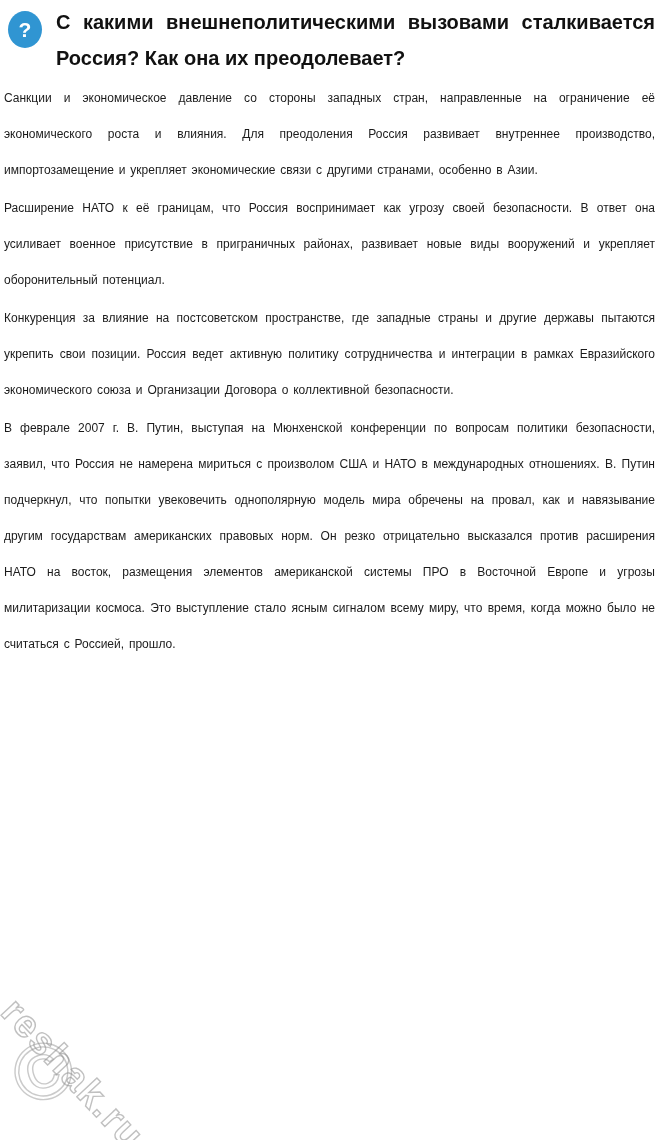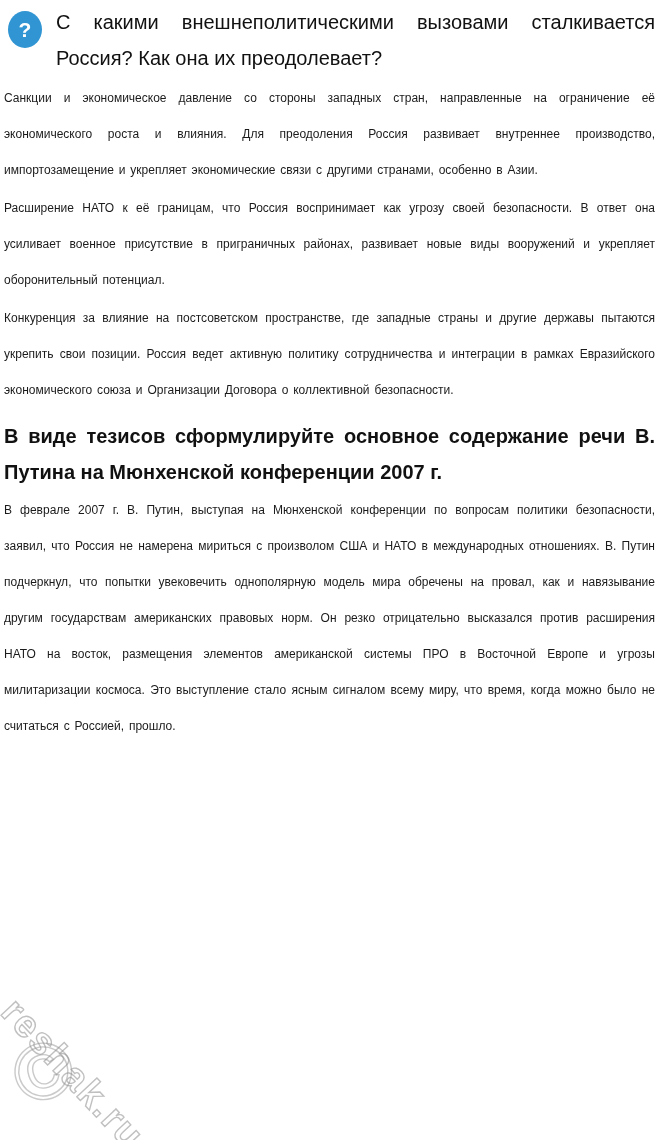--- a/index.html
+++ b/index.html
@@ -34,21 +34,21 @@
     background: #3095d2;
     color: #ffffff;
     font-weight: 700;
     font-size: 21px;
     display: flex;
     align-items: center;
     justify-content: center;
   }
   .q-text {
     flex: 1;
-    font-weight: normal;
+    font-weight: bold;
     font-size: 20px;
     line-height: 36px;
     text-align: justify;
     color: #111111;
   }
 
   .para {
     font-size: 12px;
     line-height: 36px;
     text-align: justify;
@@ -110,21 +110,20 @@
     </div>
     <div class="q-text">С какими внешнеполитическими вызовами сталкивается Россия? Как она их преодолевает?</div>
   </div>
 
   <p class="para">Санкции и экономическое давление со стороны западных стран, направленные на ограничение её экономического роста и влияния. Для преодоления Россия развивает внутреннее производство, импортозамещение и укрепляет экономические связи с другими странами, особенно в Азии.</p>
 
   <p class="para">Расширение НАТО к её границам, что Россия воспринимает как угрозу своей безопасности. В ответ она усиливает военное присутствие в приграничных районах, развивает новые виды вооружений и укрепляет оборонительный потенциал.</p>
 
   <p class="para">Конкуренция за влияние на постсоветском пространстве, где западные страны и другие державы пытаются укрепить свои позиции. Россия ведет активную политику сотрудничества и интеграции в рамках Евразийского экономического союза и Организации Договора о коллективной безопасности.</p>
 
-  <div class="task-heading">В виде тезисов сформулируйте основное содержание речи В. Путина на Мюнхенской конференции 2007 г.</div>
 
   <p class="para">В феврале 2007 г. В. Путин, выступая на Мюнхенской конференции по вопросам политики безопасности, заявил, что Россия не намерена мириться с произволом США и НАТО в международных отношениях. В. Путин подчеркнул, что попытки увековечить однополярную модель мира обречены на провал, как и навязывание другим государствам американских правовых норм. Он резко отрицательно высказался против расширения НАТО на восток, размещения элементов американской системы ПРО в Восточной Европе и угрозы милитаризации космоса. Это выступление стало ясным сигналом всему миру, что время, когда можно было не считаться с Россией, прошло.</p>
 
 </div>
 
 <div class="watermark">
   <span class="wm-copy">©</span>
   <span class="wm-text">reshak.ru</span>
 </div>
 

